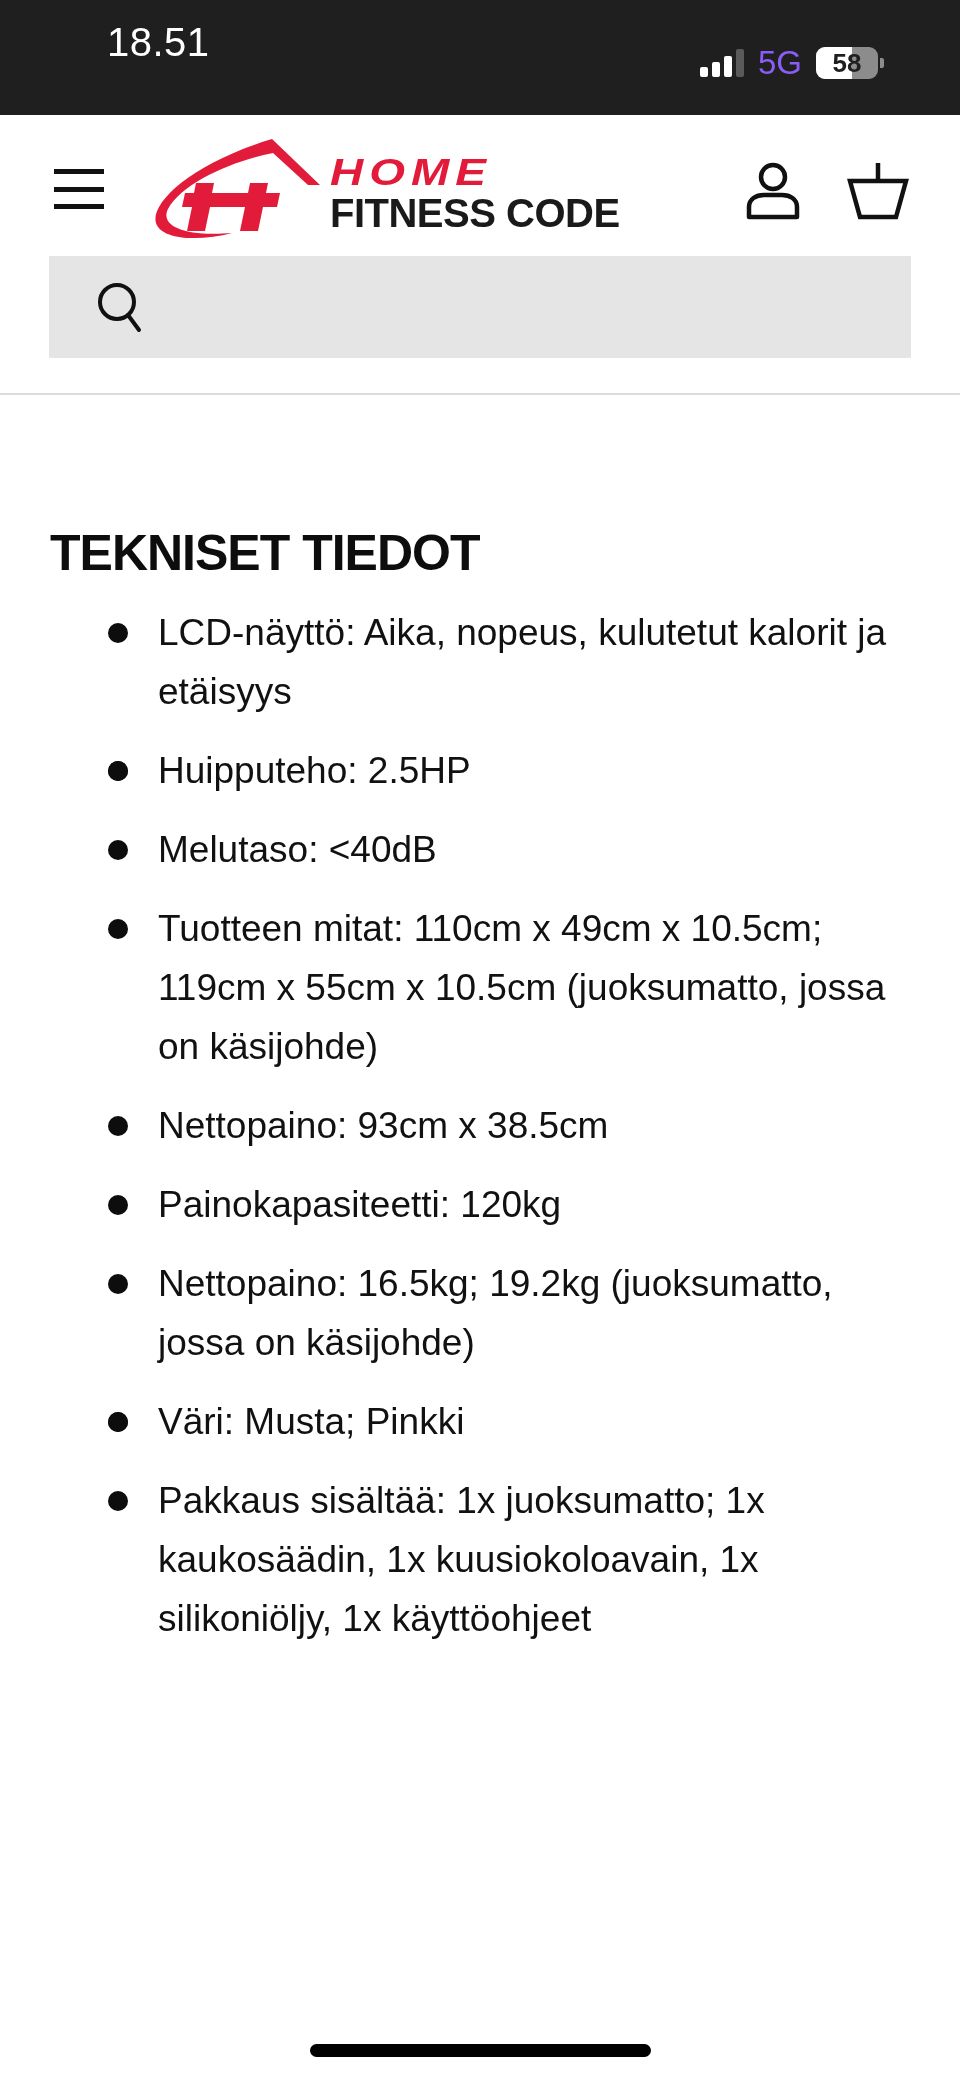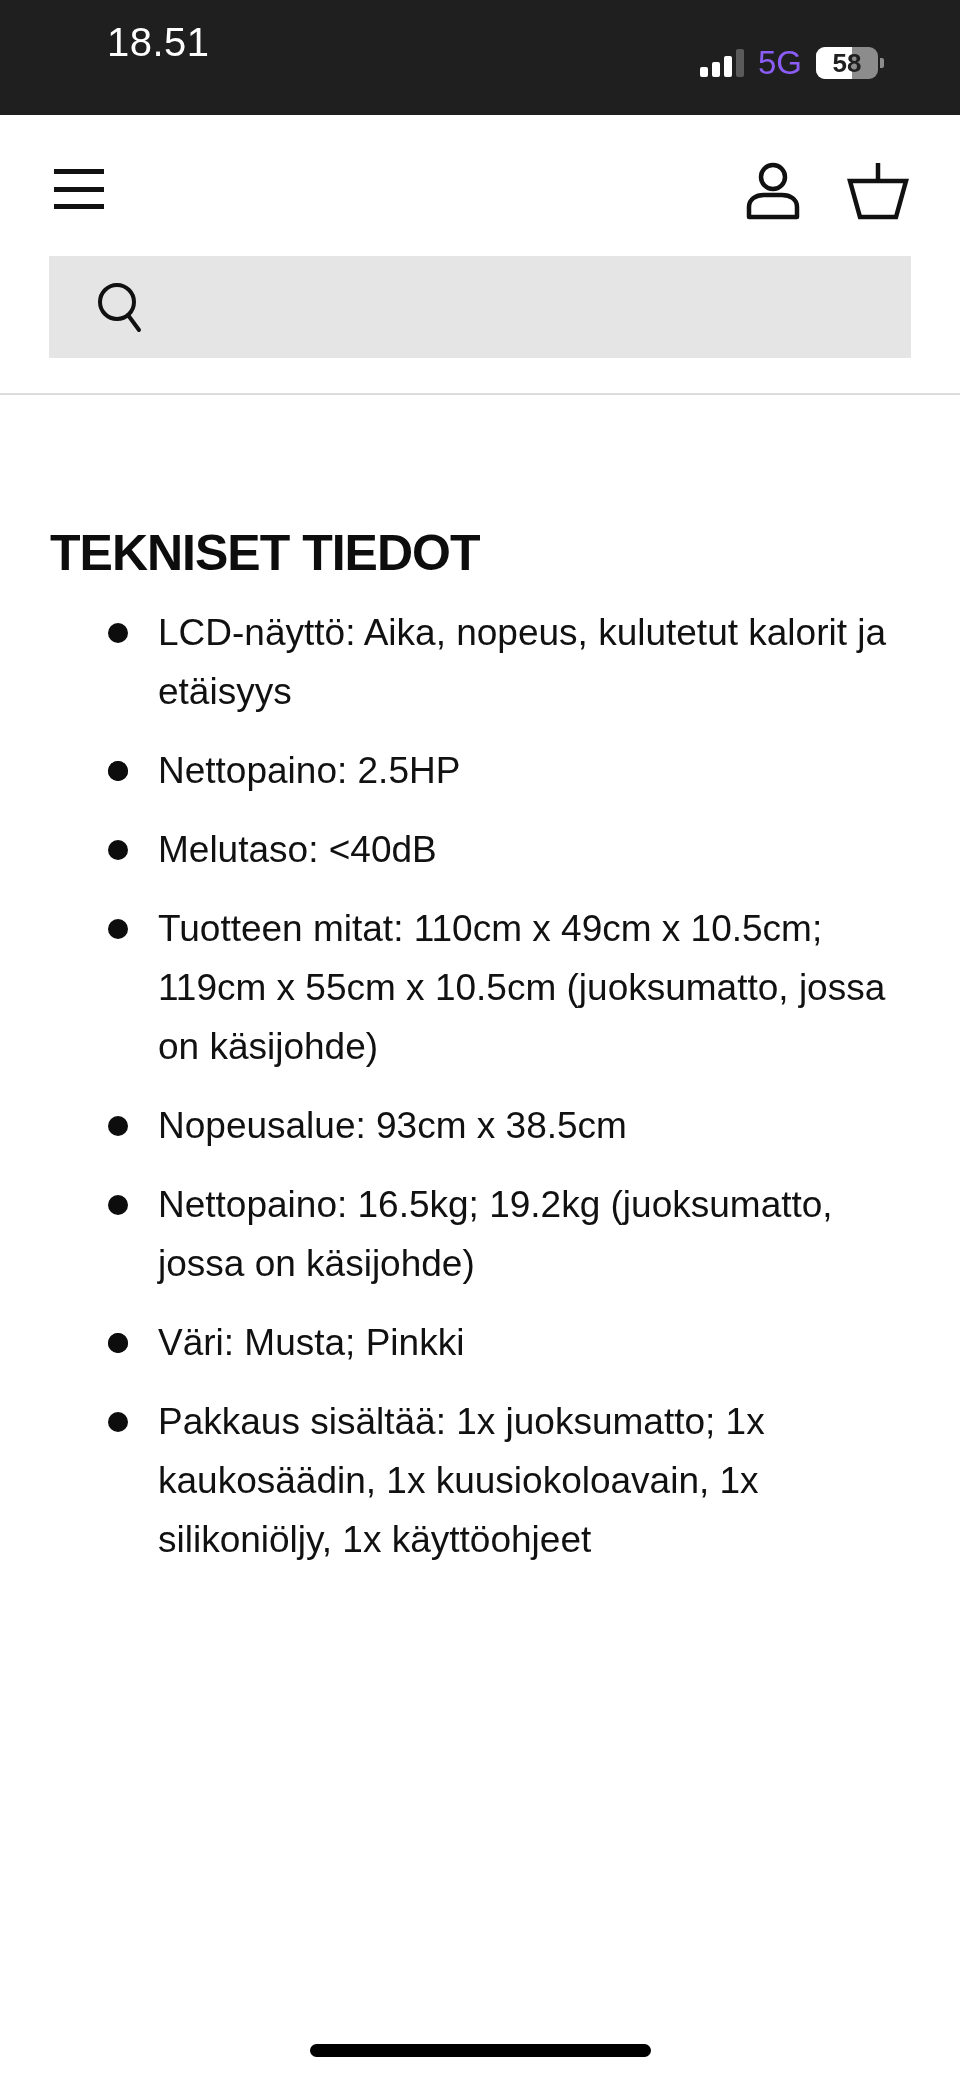--- a/index.html
+++ b/index.html
@@ -66,20 +66,32 @@
   </div>
 </div>
 
 <header class="header">
   <div class="menu-btn">
     <span></span>
       <span></span>
       <span></span>
   </div>
 
+  <div class="logo">
+    <svg class="logo-mark" viewBox="0 0 170 112">
+
+      <path d="M120 6 L168 52 L156 52 L121 20 C80 28 30 50 16 76 C8 92 30 104 80 100 C50 108 10 108 4 90 C-2 70 40 30 120 6 Z" fill="#e31b3a"></path>
+
+      <path d="M44 50 L62 50 L60 60 L96 60 L98 50 L116 50 L114 60 L128 60 L125 74 L111 74 L106 98 L88 98 L93 74 L58 74 L53 98 L35 98 L40 74 L30 74 L33 60 L42 60 Z" fill="#e31b3a"></path>
+    </svg>
+    <div class="logo-text">
+      <span class="logo-home">HOME</span>
+      <span class="logo-fitness">FITNESS CODE</span>
+    </div>
+  </div>
 
   <div class="account-btn">
     <svg width="58" height="60" viewBox="0 0 58 60">
       <circle cx="29" cy="16" r="12" fill="none" stroke="#111" stroke-width="4.5"></circle>
       <path d="M5 56 L5 46 C5 38 12 34 20 34 L38 34 C46 34 53 38 53 46 L53 56 Z" fill="none" stroke="#111" stroke-width="4.5" stroke-linejoin="round"></path>
     </svg>
   </div>
 
   <div class="cart-btn">
     <svg width="64" height="60" viewBox="0 0 64 60">
@@ -95,24 +107,25 @@
     </svg>
     <input class="search-input" type="text" placeholder="" style="">
   </div>
 </header>
 
 <main class="content">
   <h2 class="section-title">TEKNISET TIEDOT</h2>
   <ul class="spec-list">
     <li class="spec-item"><span class="spec-bullet"></span><span>LCD-näyttö: Aika, nopeus, kulutetut kalorit ja etäisyys</span></li>
     <li class="spec-item"><span class="spec-bullet"></span></li>
-    <li class="spec-item"><span class="spec-bullet"></span><span>Nettopaino: 2.5HP</span></li>
+    <li class="spec-item"><span class="spec-bullet"></span><span>Huipputeho: 2.5HP</span></li>
     <li class="spec-item"><span class="spec-bullet"></span><span>Melutaso: &lt;40dB</span></li>
     <li class="spec-item"><span class="spec-bullet"></span><span>Tuotteen mitat: 110cm x 49cm x 10.5cm; 119cm x 55cm x 10.5cm (juoksumatto, jossa on käsijohde)</span></li>
-    <li class="spec-item"><span class="spec-bullet"></span><span>Nopeusalue: 93cm x 38.5cm</span></li>
+    <li class="spec-item"><span class="spec-bullet"></span><span>Nettopaino: 93cm x 38.5cm</span></li>
+    <li class="spec-item"><span class="spec-bullet"></span><span>Painokapasiteetti: 120kg</span></li>
     <li class="spec-item"><span class="spec-bullet"></span><span>Nettopaino: 16.5kg; 19.2kg (juoksumatto, jossa on käsijohde)</span></li>
     <li class="spec-item"><span class="spec-bullet"></span></li>
     <li class="spec-item"><span class="spec-bullet"></span><span>Väri: Musta; Pinkki</span></li>
     <li class="spec-item"><span class="spec-bullet"></span><span>Pakkaus sisältää: 1x juoksumatto; 1x kaukosäädin, 1x kuusiokoloavain, 1x silikoniöljy, 1x käyttöohjeet</span></li>
   </ul>
 </main>
 
 <div class="home-indicator"></div>
 
 </body></html>

